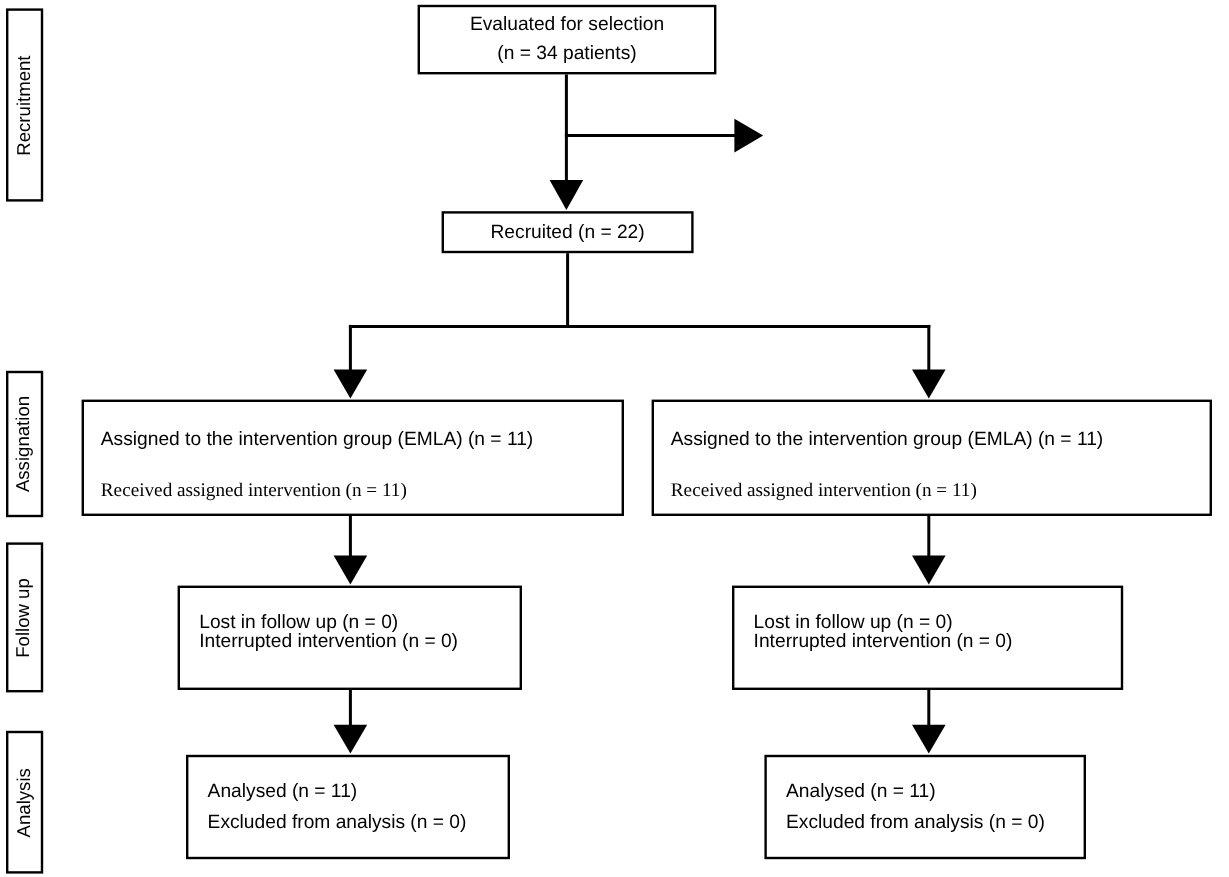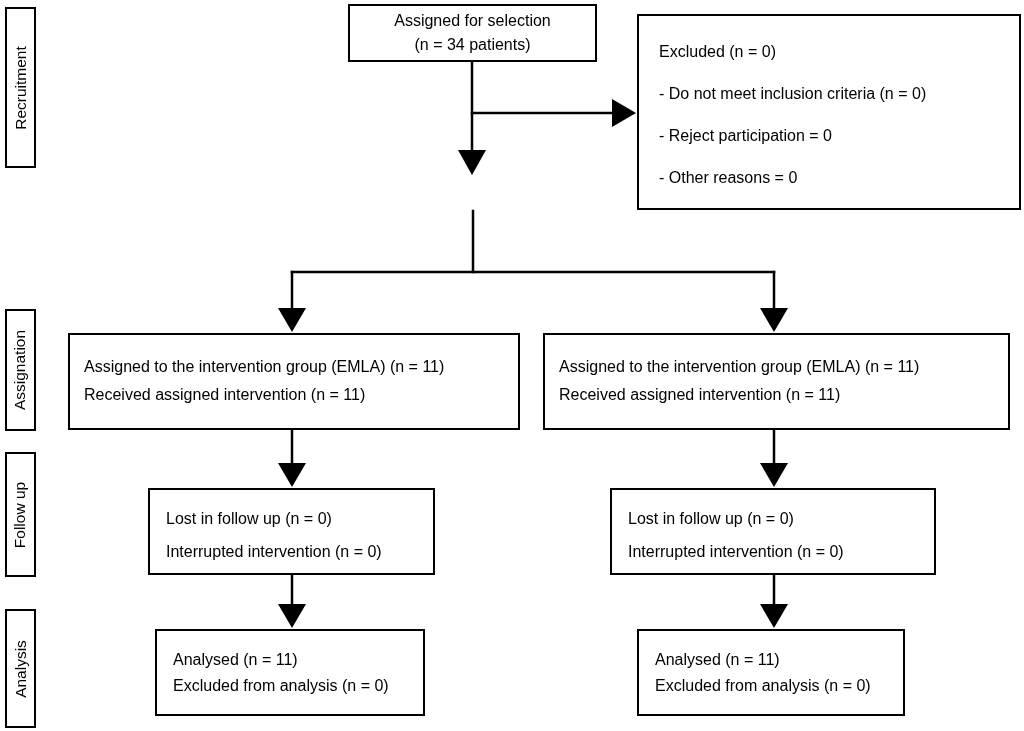--- a/index.html
+++ b/index.html
@@ -54,25 +54,25 @@
   }
   #box-excluded .item { margin-top: 26px; }
 
   #box-recruited {
     left: 368px; top: 176px; width: 210px; height: 35px;
     display: flex; align-items: center; justify-content: center;
   }
 
   #box-assign-left  { left: 68px;  top: 333px; width: 452px; height: 97px; padding: 24px 8px 0 14px; }
   #box-assign-right { left: 543px; top: 333px; width: 467px; height: 97px; padding: 24px 8px 0 14px; }
-  #box-assign-left  .line2, #box-assign-right .line2 { margin-top: 12px; }
+  #box-assign-left  .line2, #box-assign-right .line2 { margin-top: 26px; font-family: Liberation Serif, serif; }
 
   #box-followup-left  { left: 148px; top: 488px; width: 287px; height: 87px; padding: 21px 8px 0 16px; }
   #box-followup-right { left: 610px; top: 488px; width: 326px; height: 87px; padding: 21px 8px 0 16px; }
-  #box-followup-left .line2, #box-followup-right .line2 { margin-top: 17px; }
+  #box-followup-left .line2, #box-followup-right .line2 { margin-top: 0; }
 
   #box-analysis-left  { left: 155px; top: 629px; width: 270px; height: 87px; padding: 21px 8px 0 16px; }
   #box-analysis-right { left: 637px; top: 629px; width: 268px; height: 87px; padding: 21px 8px 0 16px; }
   #box-analysis-left .line2, #box-analysis-right .line2 { margin-top: 10px; }
 </style>
 </head>
 <body>
 
 <div class="canvas">
 
@@ -118,31 +118,28 @@
     <span>Assignation</span>
   </div>
   <div class="box stage" id="stage-followup">
     <span>Follow up</span>
   </div>
   <div class="box stage" id="stage-analysis">
     <span>Analysis</span>
   </div>
 
   <div class="box" id="box-evaluated">
-    <div>Assigned for selection</div>
+    <div>Evaluated for selection</div>
     <div>(n = 34 patients)</div>
   </div>
 
-  <div class="box" id="box-excluded">
-    <div>Excluded (n = 0)</div>
-    <div class="item">- Do not meet inclusion criteria (n = 0)</div>
-    <div class="item">- Reject participation = 0</div>
-    <div class="item">- Other reasons = 0</div>
+
+  <div class="box" id="box-recruited">
+    <div>Recruited (n = 22)</div>
   </div>
-
 
   <div class="box" id="box-assign-left">
     <div class="line1">Assigned to the intervention group (EMLA) (n = 11)</div>
     <div class="line2">Received assigned intervention (n = 11)</div>
   </div>
 
   <div class="box" id="box-assign-right">
     <div class="line1">Assigned to the intervention group (EMLA) (n = 11)</div>
     <div class="line2">Received assigned intervention (n = 11)</div>
   </div>

